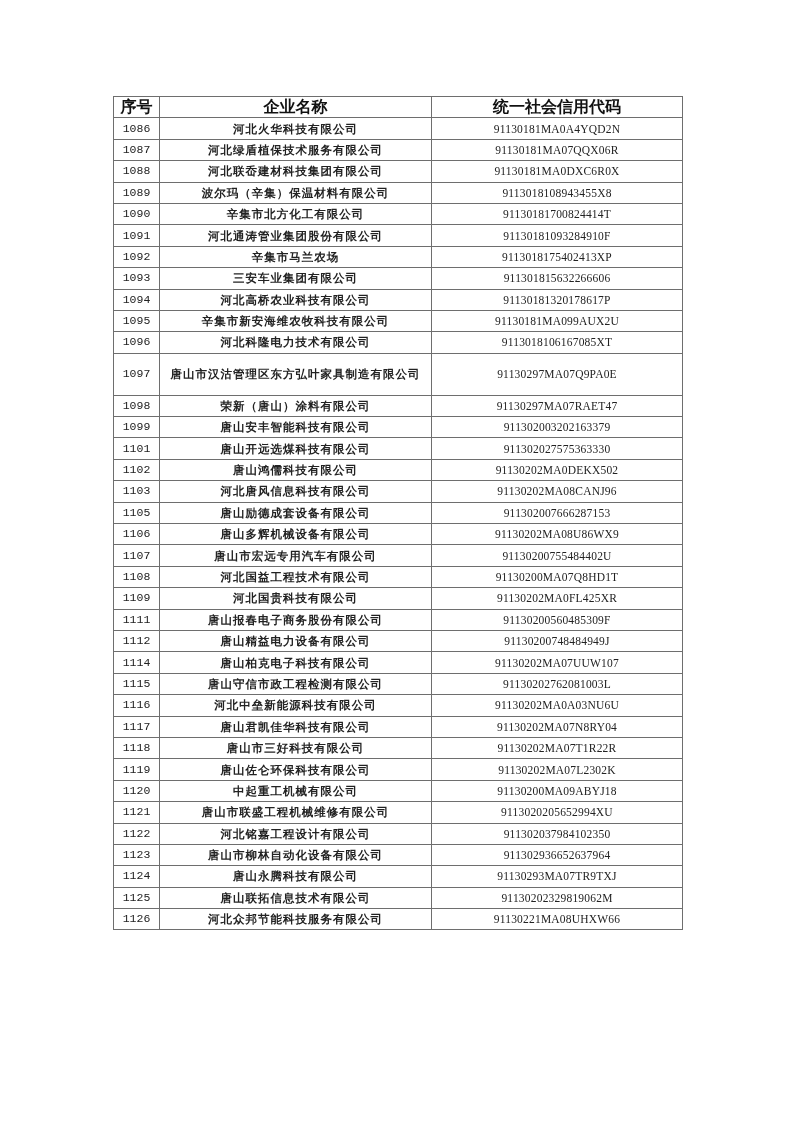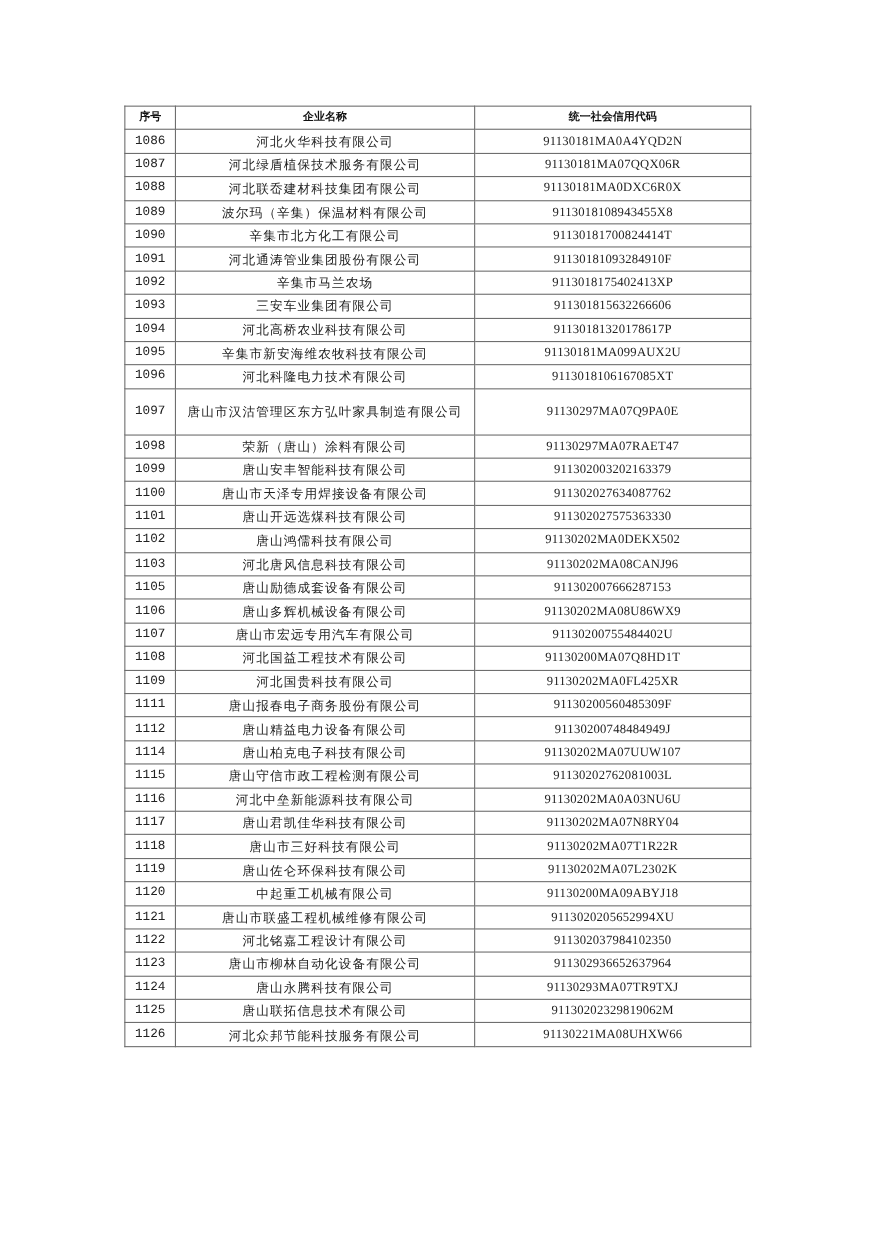--- a/index.html
+++ b/index.html
@@ -36,34 +36,35 @@
       text-align: center;
       vertical-align: middle;
       font-size: 11.5px;
       line-height: 20px;
       height: 20.4px;
       overflow: hidden;
       white-space: nowrap;
     }
     table.company-table th {
       font-weight: bold;
-      font-size: 10px;
+      font-size: 16px;
       color: #111111;
     }
     col.c-idx { width: 46px; }
     col.c-name { width: 272px; }
     col.c-code { width: 251px; }
     td.idx {
       font-family: Liberation Mono, monospace;
       font-size: 12px;
       color: #222222;
     }
     td.name {
       letter-spacing: 1px;
       color: #222222;
+      font-weight: bold;
     }
     td.code {
       font-family: Liberation Serif, serif;
       font-size: 12px;
       color: #222222;
       letter-spacing: 0.2px;
     }
     td.name.wrap {
       white-space: normal;
       line-height: 20px;
@@ -154,25 +155,20 @@
           <td class="idx">1098</td>
           <td class="name">荣新（唐山）涂料有限公司</td>
           <td class="code">91130297MA07RAET47</td>
         </tr>
         <tr>
           <td class="idx">1099</td>
           <td class="name">唐山安丰智能科技有限公司</td>
           <td class="code">911302003202163379</td>
         </tr>
         <tr>
-          <td class="idx">1100</td>
-          <td class="name">唐山市天泽专用焊接设备有限公司</td>
-          <td class="code">911302027634087762</td>
-        </tr>
-        <tr>
           <td class="idx">1101</td>
           <td class="name">唐山开远选煤科技有限公司</td>
           <td class="code">911302027575363330</td>
         </tr>
         <tr>
           <td class="idx">1102</td>
           <td class="name">唐山鸿儒科技有限公司</td>
           <td class="code">91130202MA0DEKX502</td>
         </tr>
         <tr>

